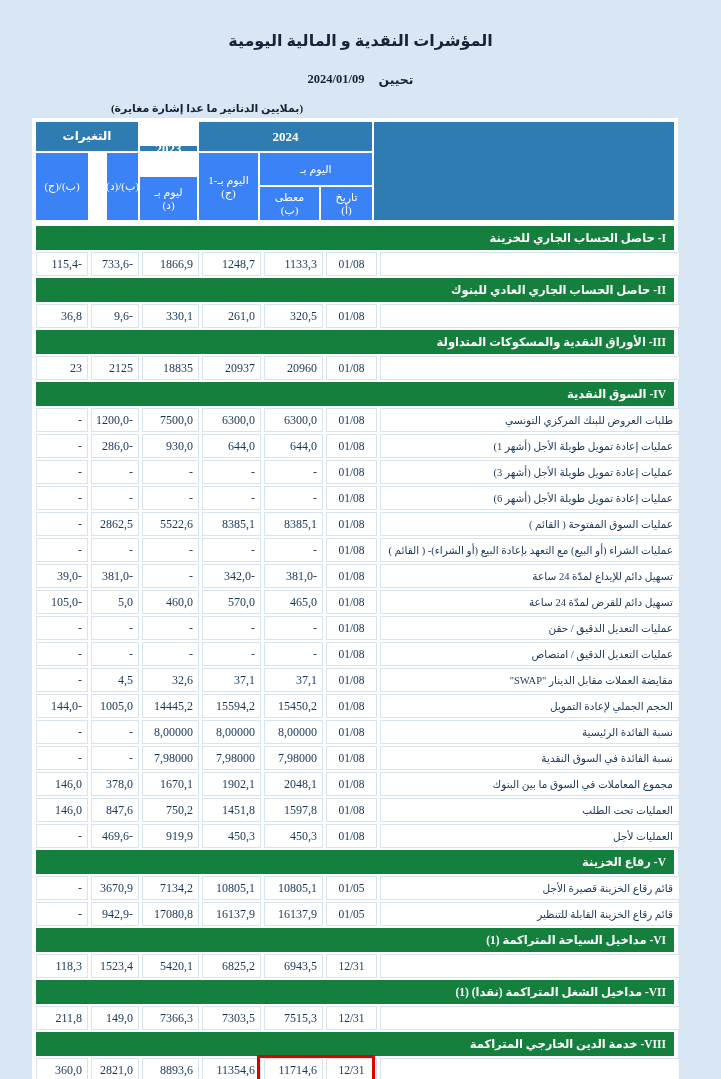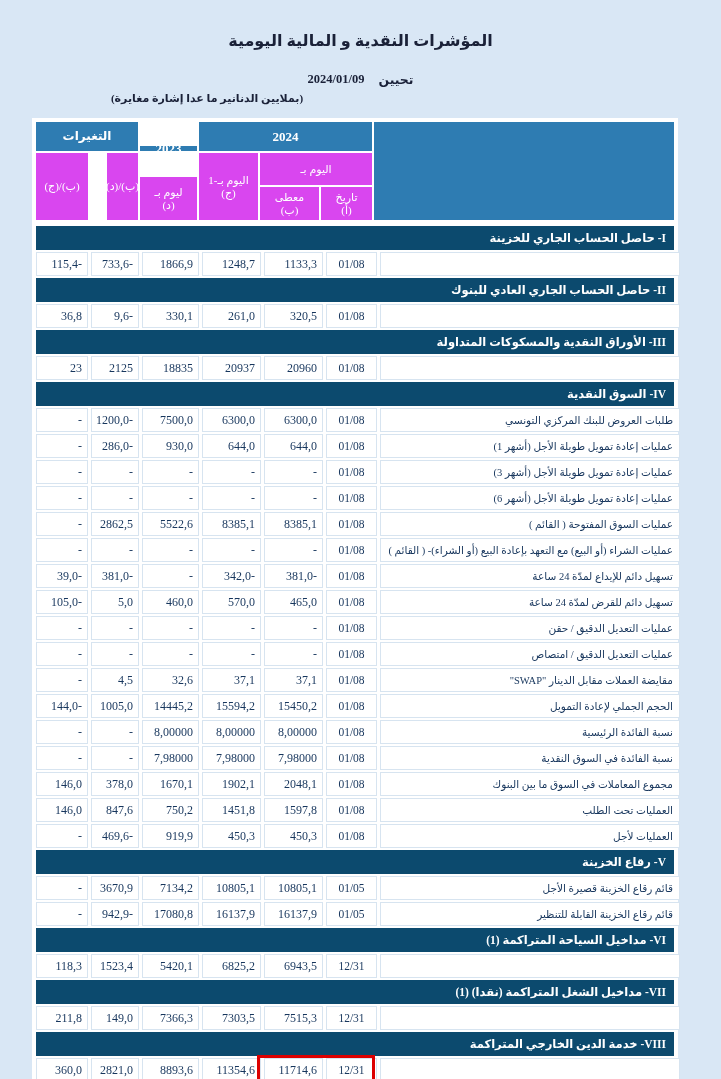--- a/index.html
+++ b/index.html
@@ -7,45 +7,45 @@
     width:721px;height:1079px;overflow:hidden;position:relative;
     background:#d9e7f5;
     font-family:"Liberation Serif","DejaVu Sans",serif;
     color:#17365d;
   }
   
   .page-head{width:721px;text-align:center;}
   .doc-title{padding-top:14px;font-size:16px;font-weight:bold;color:#1a2138;direction:rtl;margin-top:17px;}
   .update-line{margin-top:22px;direction:rtl;display:flex;justify-content:center;gap:14px;
     font-size:12.5px;font-weight:bold;color:#1a2138;}
-  .unit-note{margin-top:4px;margin-left:92px;width:230px;text-align:center;
+  .unit-note{margin-top:14px;margin-left:92px;width:230px;text-align:center;
     font-size:11px;font-weight:bold;color:#1a2138;direction:rtl;}
   
   .tbl{position:absolute;left:32px;top:118px;background:#ffffff;padding:4px;width:638px;}
   .hdr{display:grid;grid-template-columns:52px 48px 57px 59px 59px 51px 300px;
        grid-template-rows:29px 32px 33px;gap:2px;}
   .hc{display:flex;align-items:center;justify-content:center;text-align:center;
       color:#ffffff;font-size:11px;line-height:13px;direction:rtl;}
   .dark{background:#2e7cb2;}
-  .light{background:#d946ef;}
+  .light{background:#3b82f6;}
   .hc.year{font-size:13px;font-weight:bold;}
   .hc.top{font-weight:bold;font-size:12px;}
   .span2{grid-column:1 / 3;}
   .c3{grid-column:3;margin-top:24px;}
   .span456{grid-column:4 / 7;font-family:Liberation Serif, serif;}
   .lblhead{grid-column:7;grid-row:1 / 4;}
   .rows23{grid-row:2 / 4;}
   .r2{grid-row:2;}
   .r3{grid-row:3;}
   .c56{grid-column:5 / 7;}
   .c1{grid-column:1;} .c2{grid-column:2;margin-left:17px;} .c4{grid-column:4;} .c5{grid-column:5;} .c6{grid-column:6;}
   .two-line span{display:block;}
   
   .tbody{margin-top:6px;}
-  .band{height:24px;margin:2px 0;background:#0c4a6e;color:#ffffff;direction:rtl;
+  .band{height:24px;margin:2px 0;background:#15803d;color:#ffffff;direction:rtl;
         display:flex;align-items:center;font-size:11.5px;font-weight:bold;padding:0 8px 0 0;
         box-sizing:border-box;}
   .row{display:grid;grid-template-columns:52px 48px 57px 59px 59px 51px 300px;gap:3px;
        margin:2px 0;position:relative;}
   .cell{height:24px;background:#ffffff;border:1px solid #d7e4f0;box-sizing:border-box;
         display:flex;align-items:center;font-size:12px;color:#17365d;overflow:hidden;}
   .cell.num{justify-content:flex-end;padding-right:5px;direction:ltr;}
   .cell.date{justify-content:center;font-size:11.5px;direction:ltr;}
   .cell.lbl{justify-content:flex-start;direction:rtl;padding-right:6px;font-size:10.5px;
             white-space:nowrap;}

